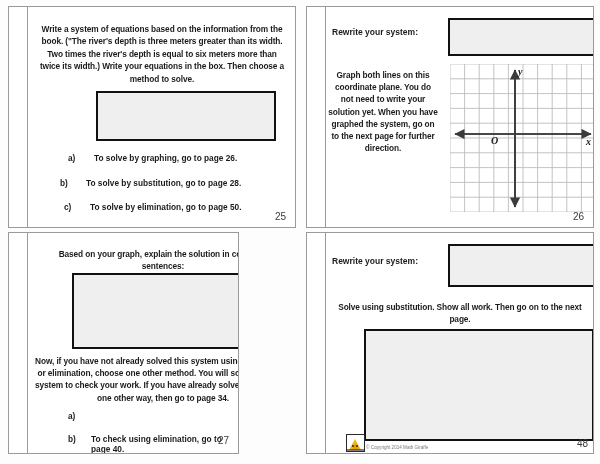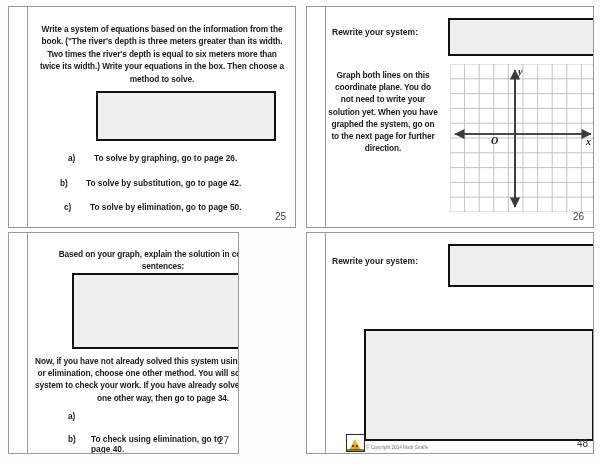--- a/index.html
+++ b/index.html
@@ -135,21 +135,21 @@
       <div class="prompt" id="p25-prompt">Write a system of equations based on the information from the book. ("The river's depth is three meters greater than its width.  Two times the river's depth is equal to six meters more than twice its width.)  Write your equations in the box.  Then choose a method to solve.</div>
 
       <div class="answerbox" id="p25-box"></div>
 
       <div class="choice" id="p25-c-a">
         <span class="letter">a)</span>
         <span class="txt">To solve by graphing, go to page 26.</span>
       </div>
       <div class="choice" id="p25-c-b">
         <span class="letter">b)</span>
-        <span class="txt">To solve by substitution, go to page 42.</span>
+        <span class="txt">To solve by substitution, go to page 28.</span>
       </div>
       <div class="choice" id="p25-c-c">
         <span class="letter">c)</span>
         <span class="txt">To solve by elimination, go to page 50.</span>
       </div>
 
       <div class="pagenum" id="p25-page">25</div>
     </div>
   </div>
 
@@ -228,20 +228,21 @@
   </div>
 
   <div class="panel" id="panel-28">
     <div class="fold"></div>
     <div class="content">
 
       <div id="p28-rewrite-label">Rewrite your system:</div>
 
       <div class="answerbox" id="p28-rewrite-box"></div>
 
+      <div class="prompt" id="p28-prompt">Solve using substitution.  Show all work.  Then go on to the next page.</div>
 
       <div class="answerbox" id="p28-box"></div>
 
       <div class="logo">
         <svg width="17" height="16" viewBox="0 0 17 16">
           <rect x="0" y="0" width="17" height="16" fill="#ffffff"></rect>
           <path d="M2,15 L8,4 L14,15 Z" fill="#f2b417"></path>
           <path d="M5,15 L8.5,8 L12,15 Z" fill="#e8a200"></path>
           <circle cx="6" cy="11" r="1.1" fill="#3a2a08"></circle>
           <circle cx="10" cy="11" r="1.1" fill="#3a2a08"></circle>

